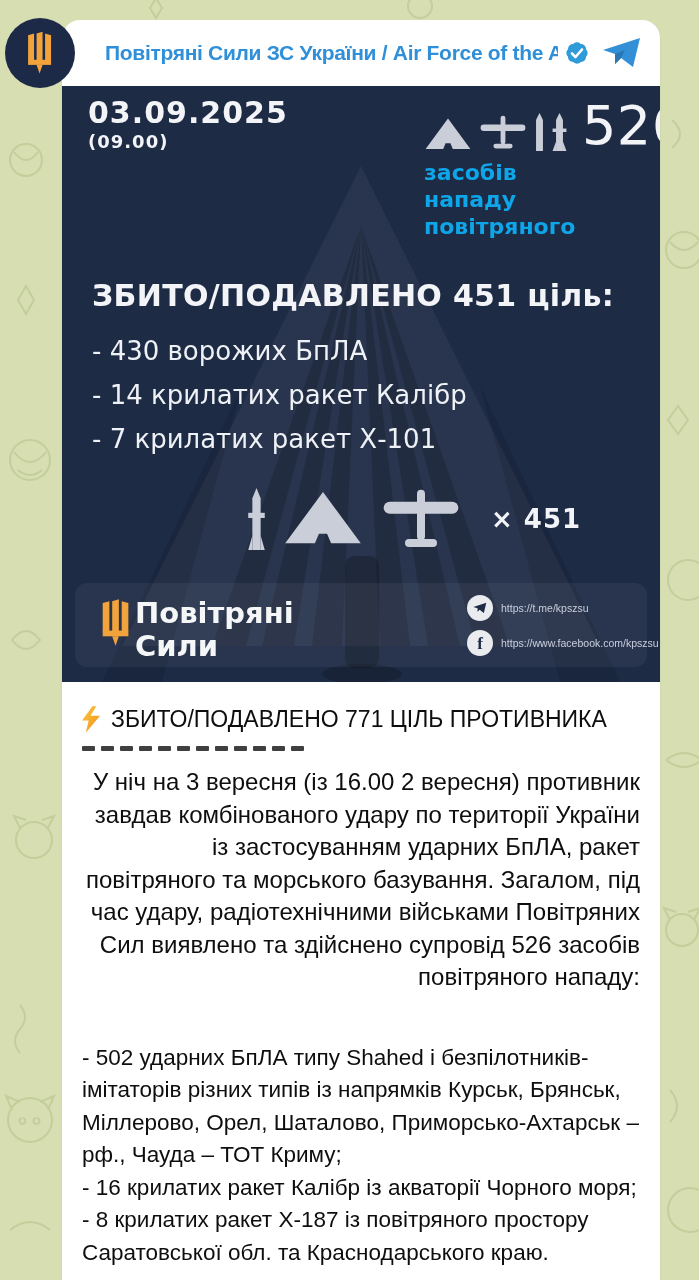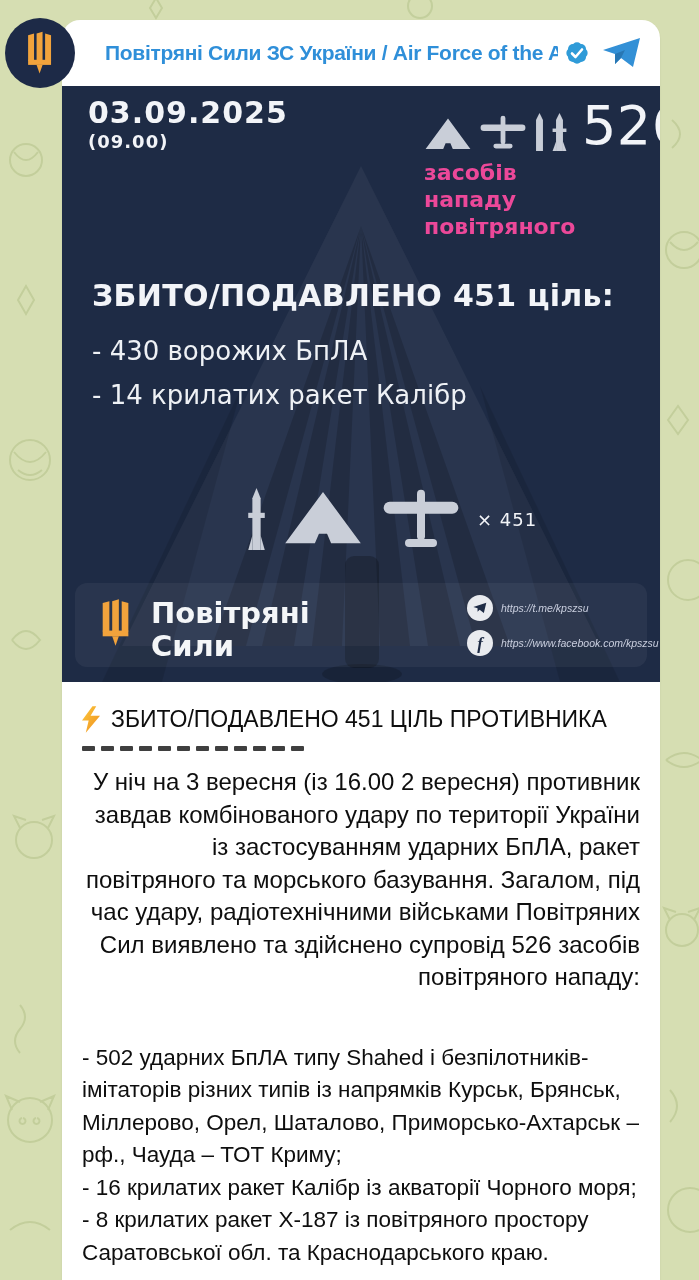--- a/index.html
+++ b/index.html
@@ -34,34 +34,34 @@
     position:relative;width:691px;height:596px;background:#1e2b45;overflow:hidden;
     color:#f2f4f8;font-family:"DejaVu Sans",sans-serif;
   }
   .emblem{position:absolute;left:0;top:0;}
   .date-block{position:absolute;left:26px;top:12px;line-height:1;}
   .date-main{font-size:30px;font-weight:700;letter-spacing:1px;}
   .date-time{font-size:18px;font-weight:700;margin-top:5px;letter-spacing:1px;}
   .count-block{position:absolute;left:362px;top:14px;}
   .count-row{display:flex;align-items:flex-end;gap:7px;}
   .count-num{font-size:54px;font-weight:400;line-height:0.95;margin-left:8px;letter-spacing:0.5px;}
-  .count-label{margin-top:8px;font-size:22px;font-weight:700;line-height:27px;color:#ec4899;}
+  .count-label{margin-top:8px;font-size:22px;font-weight:700;line-height:27px;color:#0ea5e9;}
   .targets{position:absolute;left:30px;top:192px;}
   .targets-headline{font-size:30px;font-weight:700;letter-spacing:0.3px;}
   .targets-list{margin-top:16px;font-size:26px;font-weight:400;line-height:44px;color:#eef1f5;}
   .strike-icons{position:absolute;left:186px;top:402px;display:flex;align-items:center;gap:16px;}
-  .multiplier{font-size:18px;font-weight:400;letter-spacing:1px;}
+  .multiplier{font-size:26px;font-weight:700;letter-spacing:1px;margin-left:14px;}
   .brand-strip{
     position:absolute;left:13px;top:497px;width:572px;height:84px;border-radius:12px;
     background:rgba(255,255,255,0.05);
   }
-  .brand-left{position:absolute;left:22px;top:14px;display:flex;gap:16px;}
+  .brand-left{position:absolute;left:22px;top:14px;display:flex;}
   .brand-name{font-size:29px;font-weight:700;line-height:33px;color:#f4f6f8;}
   .links{position:absolute;left:392px;top:12px;display:flex;flex-direction:column;gap:9px;}
-  .link-row{display:flex;align-items:center;gap:8px;font-style:italic;}
+  .link-row{display:flex;align-items:center;gap:8px;}
   .circle-ic{width:26px;height:26px;border-radius:50%;background:#e9ebef;display:flex;align-items:center;justify-content:center;}
   .link-url{font-size:10.5px;color:#c9cede;font-family:"Liberation Sans",sans-serif;}
   .fb-glyph{color:#1e2b45;font-weight:700;font-size:17px;line-height:1;font-family:"Liberation Serif",serif;}
   
   .message{padding:24px 20px 0 20px;color:#0e0e0e;}
   .head-row{display:flex;align-items:center;gap:10px;font-size:23px;}
   .dash-sep{margin-top:13px;height:6px;line-height:0;}
   .dash{display:inline-block;width:13px;height:5px;background:#3f3f3f;border-radius:1px;margin-right:6px;}
   .para{font-size:24px;line-height:32.5px;margin:32px 0 0 0;text-align:right;}
   .para.first{margin-top:14px;}
@@ -186,20 +186,21 @@
           <div>нападу</div>
           <div>повітряного</div>
         </div>
       </div>
 
       <div class="targets">
         <div class="targets-headline">ЗБИТО/ПОДАВЛЕНО 451 ціль:</div>
         <div class="targets-list">
           <div>- 430 ворожих БпЛА</div>
           <div>- 14 крилатих ракет Калібр</div>
+          <div>- 7 крилатих ракет Х-101</div>
         </div>
       </div>
 
       <div class="strike-icons">
         <svg width="17" height="62" viewBox="0 0 16 60">
             <g fill="#c9ced8">
               <polygon points="8,0 12,10 12,60 4,60 4,10"></polygon>
               <polygon points="0,60 4,46 4,60"></polygon>
               <polygon points="16,60 12,46 12,60"></polygon>
               <rect x="0" y="24" width="16" height="5"></rect>
@@ -257,21 +258,21 @@
       <div class="head-row">
         <svg width="19" height="27" viewBox="0 0 20 28">
           <defs>
               <linearGradient id="boltg" x1="0" y1="0" x2="1" y2="1">
             <stop offset="0" stop-color="#fcc93d"></stop>
                 <stop offset="1" stop-color="#ef8e1e"></stop>
           </linearGradient>
             </defs>
           <polygon points="11,0 15,0 9,10 19,10 4,28 7,15 0,15" fill="url(#boltg)"></polygon>
         </svg>
-        <span>ЗБИТО/ПОДАВЛЕНО 451 ЦІЛЬ ПРОТИВНИКА</span>
+        <span>ЗБИТО/ПОДАВЛЕНО 771 ЦІЛЬ ПРОТИВНИКА</span>
       </div>
       <div class="dash-sep"><span class="dash"></span><span class="dash"></span><span class="dash"></span><span class="dash"></span><span class="dash"></span><span class="dash"></span><span class="dash"></span><span class="dash"></span><span class="dash"></span><span class="dash"></span><span class="dash"></span><span class="dash"></span></div>
       <p class="para first">У ніч на 3 вересня (із 16.00 2 вересня) противник завдав комбінованого удару по території України із застосуванням ударних БпЛА, ракет повітряного та морського базування. Загалом, під час удару, радіотехнічними військами Повітряних Сил виявлено та здійснено супровід 526 засобів повітряного нападу:</p>
       <div class="strikes">
         <div class="strike-line">- 502 ударних БпЛА типу Shahed і безпілотників-імітаторів різних типів із напрямків Курськ, Брянськ, Міллерово, Орел, Шаталово, Приморсько-Ахтарськ – рф., Чауда – ТОТ Криму;</div>
         <div class="strike-line">- 16 крилатих ракет Калібр із акваторії Чорного моря;</div>
         <div class="strike-line">- 8 крилатих ракет Х-187 із повітряного простору Саратовської обл. та Краснодарського краю.</div>
       </div>
 
     </div>

